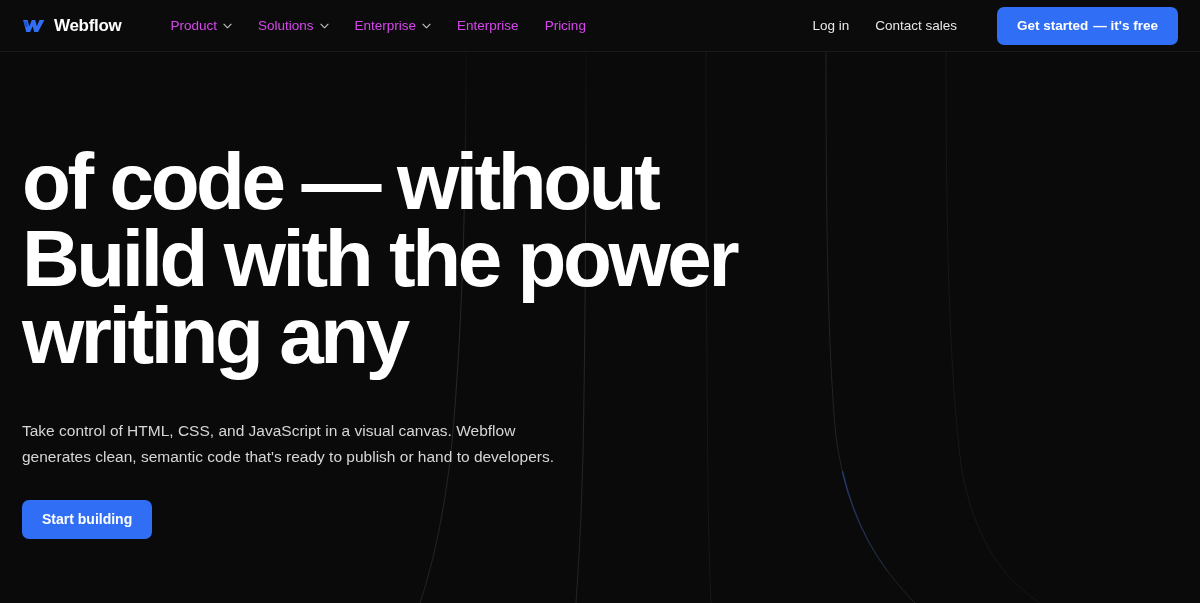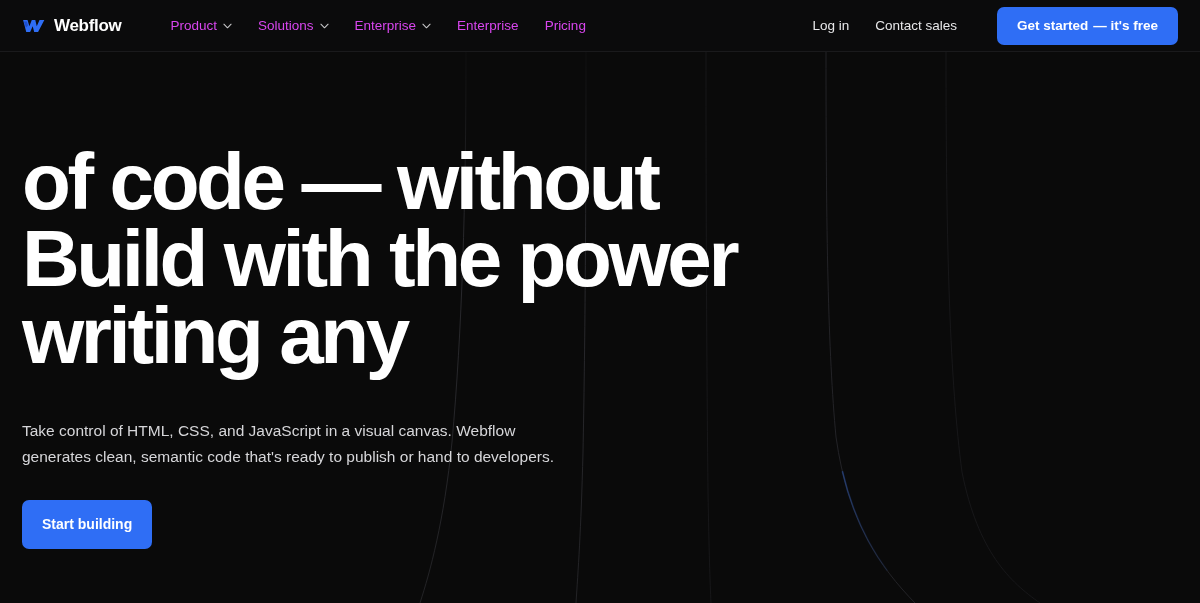--- a/index.html
+++ b/index.html
@@ -177,21 +177,21 @@
 
   .hero-btn {
     margin-top:31px;
     display:inline-flex;
     align-items:center;
     justify-content:center;
     background:#2f6ef5;
     color:#ffffff;
     border:none;
     border-radius:7px;
-    height:49px;
+    height:39px;
     padding:0 20px;
     font-family:"Liberation Sans", sans-serif;
     font-size:14px;
     font-weight:bold;
     cursor:pointer;
     white-space:nowrap;
     line-height:1;
   }
 </style>
 </head>

